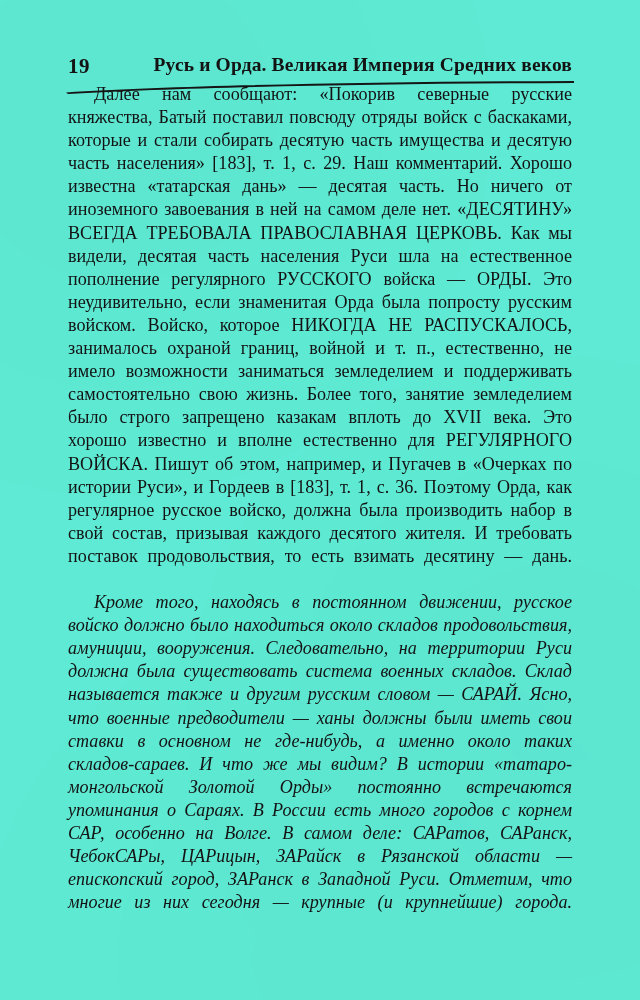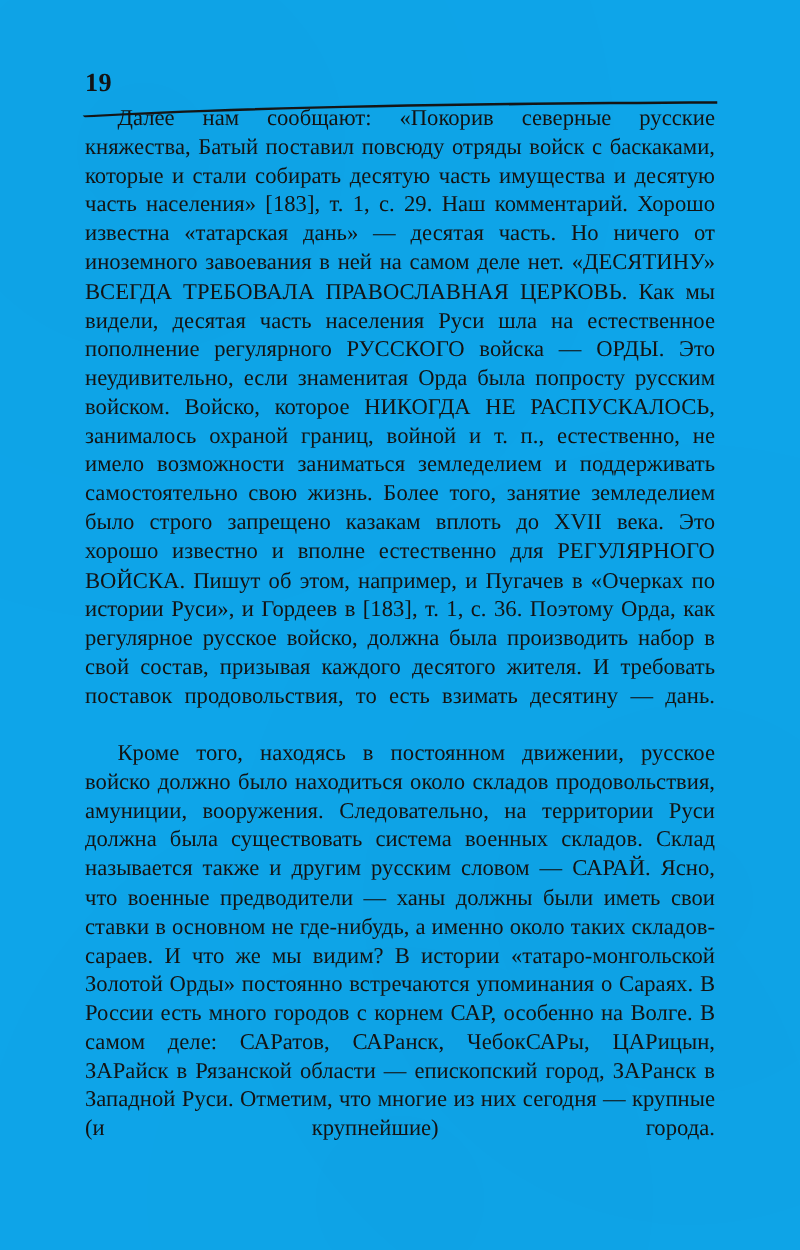--- a/index.html
+++ b/index.html
@@ -15,21 +15,21 @@
     font-family: "Liberation Serif", "DejaVu Serif", serif;
     color: #131313;
     -webkit-font-smoothing: antialiased;
   }
 
   
   .page {
     position: relative;
     width: 640px;
     height: 1000px;
-    background: #0ea5e9;
+    background: #5eead4;
     box-sizing: border-box;
   }
 
   
   .scan-grain {
     position: absolute;
     inset: 0;
     pointer-events: none;
     background:
       radial-gradient(circle at 18% 12%, rgba(0,0,0,0.016), rgba(0,0,0,0) 42%),
@@ -91,20 +91,21 @@
     text-align: justify;
     text-justify: inter-word;
     font-size: 18.1px;
     line-height: 23.1px;
     letter-spacing: 0.02px;
     word-spacing: 0.2px;
     hyphens: manual;
   }
   .para + .para {
     margin-top: 0;
+    font-style: italic;
   }
   .para .indent {
     display: inline-block;
     width: 26px;
   }
   
   .para::after {
     content: "";
     display: inline-block;
     width: 100%;
@@ -113,20 +114,21 @@
 </head>
 <body>
 
 <div class="page">
 
   <div class="scan-grain"></div>
 
   <div class="running-head">
     <div class="folio">19</div>
 
+    <div class="head-title">Русь и Орда. Великая Империя Средних веков</div>
 
     <div class="head-rule">
       <svg viewBox="0 0 508 14" preserveAspectRatio="none" aria-hidden="true">
         <path d="M0 12.4 C 110 5.6, 300 1.6, 508 0.9 L 508 3.0 C 300 3.7, 112 7.6, 2 14 Z" fill="#151515"></path>
       </svg>
     </div>
   </div>
 
   <div class="body-col">
     <p class="para"><span class="indent"></span><span>Далее нам сообщают: «Покорив северные русские княжества, Батый поставил повсюду отряды войск с баскаками, которые и стали собирать десятую часть имущества и десятую часть населения» [183], т. 1, с. 29. Наш комментарий. Хорошо известна «татарская дань» — десятая часть. Но ничего от иноземного завоевания в ней на самом деле нет. «ДЕСЯТИНУ» ВСЕГДА ТРЕБОВАЛА ПРАВОСЛАВНАЯ ЦЕРКОВЬ. Как мы видели, десятая часть населения Руси шла на естественное пополнение регулярного РУССКОГО войска — ОРДЫ. Это неудивительно, если знаменитая Орда была попросту русским войском. Войско, которое НИКОГДА НЕ РАСПУСКАЛОСЬ, занималось охраной границ, войной и т. п., естественно, не имело возможности заниматься земледелием и поддерживать самостоятельно свою жизнь. Более того, занятие земледелием было строго запрещено казакам вплоть до XVII века. Это хорошо известно и вполне естественно для РЕГУЛЯРНОГО ВОЙСКА. Пишут об этом, например, и Пугачев в «Очерках по истории Руси», и Гордеев в [183], т. 1, с. 36. Поэтому Орда, как регулярное русское войско, должна была производить набор в свой состав, призывая каждого десятого жителя. И требовать поставок продовольствия, то есть взимать десятину — дань.</span></p>

